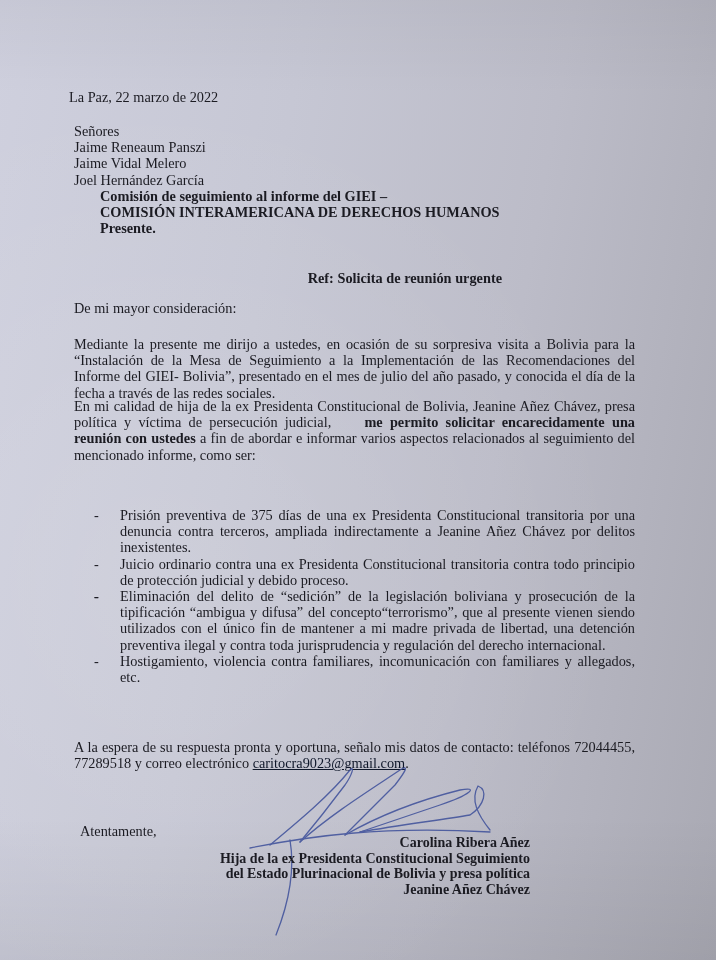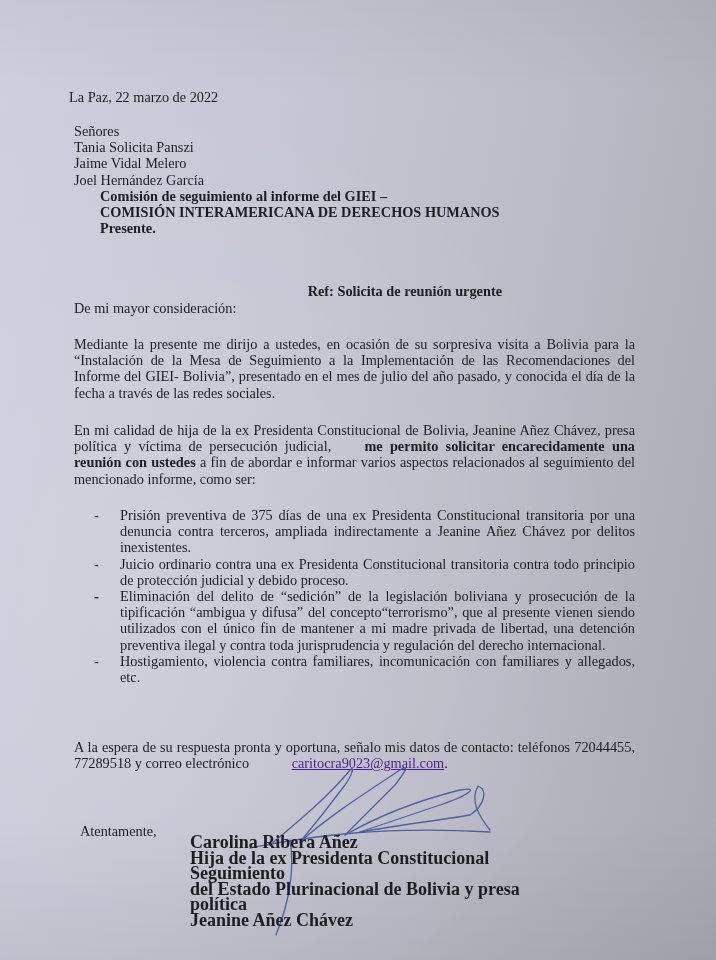--- a/index.html
+++ b/index.html
@@ -13,45 +13,45 @@
     position: absolute; inset: 0; pointer-events: none;
     background: radial-gradient(ellipse at 20% 60%, rgba(255,255,255,0.12), rgba(0,0,0,0) 60%),
                 linear-gradient(180deg, rgba(0,0,0,0.04) 0%, rgba(0,0,0,0) 10%, rgba(0,0,0,0) 85%, rgba(0,0,0,0.06) 100%);
   }
   .page { position: absolute; left: 0; top: 0; width: 584px; height: 960px; font-size: 14.3px; line-height: 16.2px; }
   .abs { position: absolute; }
   .b { font-weight: bold; margin-left: 26px; }
   .date { left: 69px; top: 89px; }
   .addr { left: 74px; top: 123px; }
   .addr div { white-space: nowrap; }
-  .ref { right: 82px; top: 270px; font-weight: bold; margin-top: 13px; }
+  .ref { right: 82px; top: 270px; font-weight: bold; }
   .greet { left: 74px; top: 300px; }
   .para { left: 74px; width: 561px; text-align: justify; }
   .p1 { top: 336px; }
-  .p2 { top: 422px; }
+  .p2 { top: 398px; }
   .bullets { left: 94px; top: 507px; width: 541px; margin: 0; padding: 0; list-style: none; }
   .bullets li { position: relative; padding-left: 26px; text-align: justify; }
   .bullets li .dash { position: absolute; left: 0; top: 0; }
   .p3 { top: 739px; }
-  .email { color: #4c1d95; text-decoration: underline; margin-left: 39px; }
+  .email { color: #0f172a; text-decoration: underline; }
   .closing { left: 80px; top: 823px; }
-  .signblock { left: 190px; top: 835px; width: 340px; text-align: left; font-weight: bold; font-size: 18px; line-height: 15.5px; }
+  .signblock { left: 190px; top: 835px; width: 340px; text-align: right; font-weight: bold; font-size: 14px; line-height: 15.5px; }
   .sig { position: absolute; left: 0; top: 0; width: 716px; height: 960px; pointer-events: none; }
 </style>
 </head>
 <body>
 
 <div class="shade"></div>
 
 <div class="page">
   <div class="abs date">La Paz, 22 marzo de 2022</div>
 
   <div class="abs addr">
     <div>Señores</div>
-    <div>Tania Solicita Panszi</div>
+    <div>Jaime Reneaum Panszi</div>
     <div>Jaime Vidal Melero</div>
     <div>Joel Hernández García</div>
     <div class="b">Comisión de seguimiento al informe del GIEI –</div>
     <div class="b">COMISIÓN INTERAMERICANA DE DERECHOS HUMANOS</div>
     <div class="b">Presente.</div>
   </div>
 
   <div class="abs ref">Ref: Solicita de reunión urgente</div>
 
   <div class="abs greet">De mi mayor consideración:</div>

